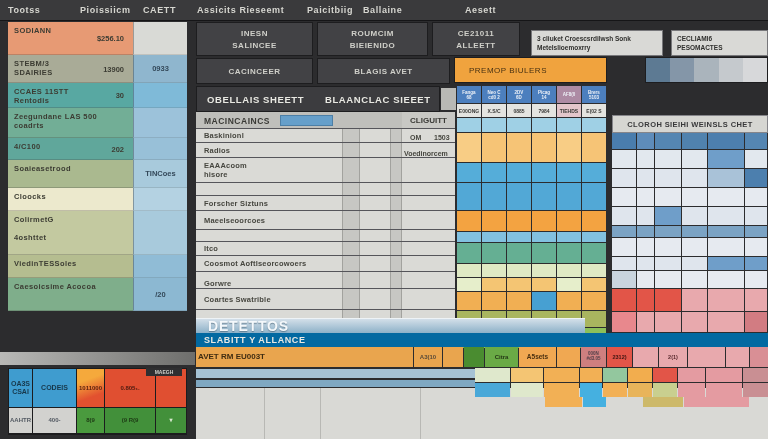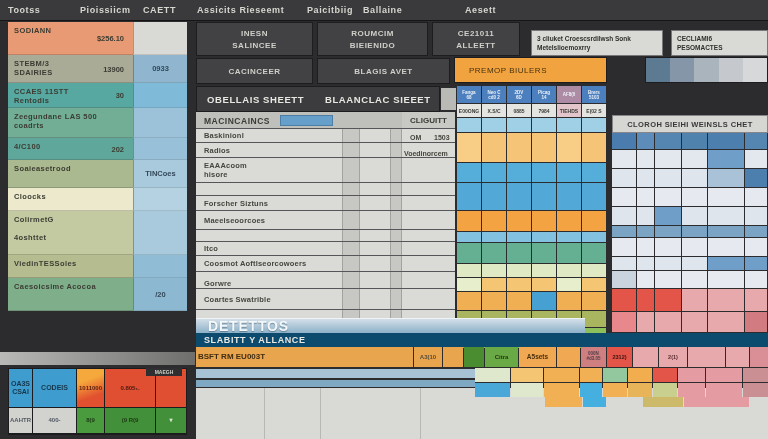--- a/index.html
+++ b/index.html
@@ -37,21 +37,21 @@
 .fin-head .lbl{position:absolute;left:8px;top:4px;font-size:8.5px;font-weight:bold;color:#3a3a36;letter-spacing:.5px}
 .fin-chip{position:absolute;left:84px;top:3px;width:53px;height:11px;background:#669fca;border:1px solid #4d7fa6}
 .cli-box{position:absolute;left:206px;top:0;width:53px;height:17px;background:#c8c8c4;border-bottom:1px solid #55555a;display:flex;align-items:center;justify-content:center;font-size:8px;font-weight:bold;color:#3a3a36}
 .subcol-lbl{position:absolute;font-size:7px;font-weight:bold;color:#46463f}
 .m-row{position:relative;border-bottom:1px solid #55555a;display:flex;align-items:center}
 .m-label{padding-left:8px;font-size:7.5px;color:#46463f;font-weight:bold;white-space:pre-line;line-height:9px;letter-spacing:.2px}
 
 .rhead{background:#d6d6d2;border:1px solid #85858a;color:#38383a;font-size:7.5px;font-weight:bold;display:flex;align-items:center;justify-content:center;letter-spacing:.4px}
 
 .detbar{background:linear-gradient(180deg,#d3dfe9,#8db1c8);color:#f4f8fb;font-weight:bold;font-size:14px;display:flex;align-items:center;padding-left:12px;letter-spacing:.8px;text-shadow:0 1px 1px rgba(40,70,90,.5);border-top:1px solid #eef3f6}
-.liabar{background:#0c4a6e;color:#eaeae4;font-weight:bold;font-size:9px;display:flex;align-items:center;padding-left:8px;letter-spacing:.6px}
+.liabar{background:#0369a1;color:#eaeae4;font-weight:bold;font-size:9px;display:flex;align-items:center;padding-left:8px;letter-spacing:.6px}
 .gradbar{background:linear-gradient(90deg,#b9b9b7,#6e6e6c)}
 .lightzone{background:#d9d9d5}
 .vline{width:1px;background:#b8b8b4}
 .maegh{background:#2f2f31;color:#cfcfc9;font-size:5px;font-weight:bold;display:flex;align-items:center;justify-content:center;z-index:5}
 </style>
 </head>
 <body>
 
 <div class="stage">
 
@@ -516,21 +516,21 @@
         <div class="gcell" style="background: rgb(232, 169, 173); flex: 0 0 25px;"></div>
         <div class="gcell" style="background: rgb(232, 169, 173); flex: 0 0 36px;"></div>
         <div class="gcell" style="background: rgb(210, 124, 130); flex: 0 0 22px;"></div>
       </div>
     </div>
 
   <div class="abs detbar" style="left:196px;top:318px;width:389px;height:15px">DETETTOS</div>
   <div class="abs liabar" style="left:196px;top:333px;width:572px;height:14px">SLABITT Y ALLANCE</div>
   <div class="abs" style="left:196px;top:347px;width:572px">
       <div class="grow" style="height: 20px;">
-        <div class="gcell" style="background: rgb(233, 165, 78); flex: 0 0 217px; font-size: 8px; justify-content: flex-start; color: rgb(63, 44, 18);">BSFT RM EU003T</div>
+        <div class="gcell" style="background: rgb(233, 165, 78); flex: 0 0 217px; font-size: 8px; justify-content: flex-start; color: rgb(63, 44, 18);">AVET RM EU003T</div>
         <div class="gcell" style="background: rgb(233, 165, 78); flex: 0 0 28px; font-size: 6px;">A3(10</div>
         <div class="gcell" style="background: rgb(233, 165, 78); flex: 0 0 20px;"></div>
         <div class="gcell" style="background: rgb(74, 140, 48); flex: 0 0 20px;"></div>
         <div class="gcell" style="background: rgb(106, 170, 70); flex: 0 0 33px; font-size: 6px; color: rgb(36, 56, 22);">Citra</div>
         <div class="gcell" style="background: rgb(240, 168, 82); flex: 0 0 37px; font-size: 6.5px; color: rgb(74, 48, 16);">A5sets</div>
         <div class="gcell" style="background: rgb(240, 168, 82); flex: 0 0 23px;"></div>
         <div class="gcell" style="background: rgb(207, 127, 127); flex: 0 0 25px; font-size: 4.5px;">000N
 #d3.05</div>
         <div class="gcell" style="background: rgb(226, 85, 72); flex: 0 0 25px; font-size: 5.5px; color: rgb(64, 21, 18);">2312)</div>
         <div class="gcell" style="background: rgb(232, 169, 173); flex: 0 0 25px;"></div>

